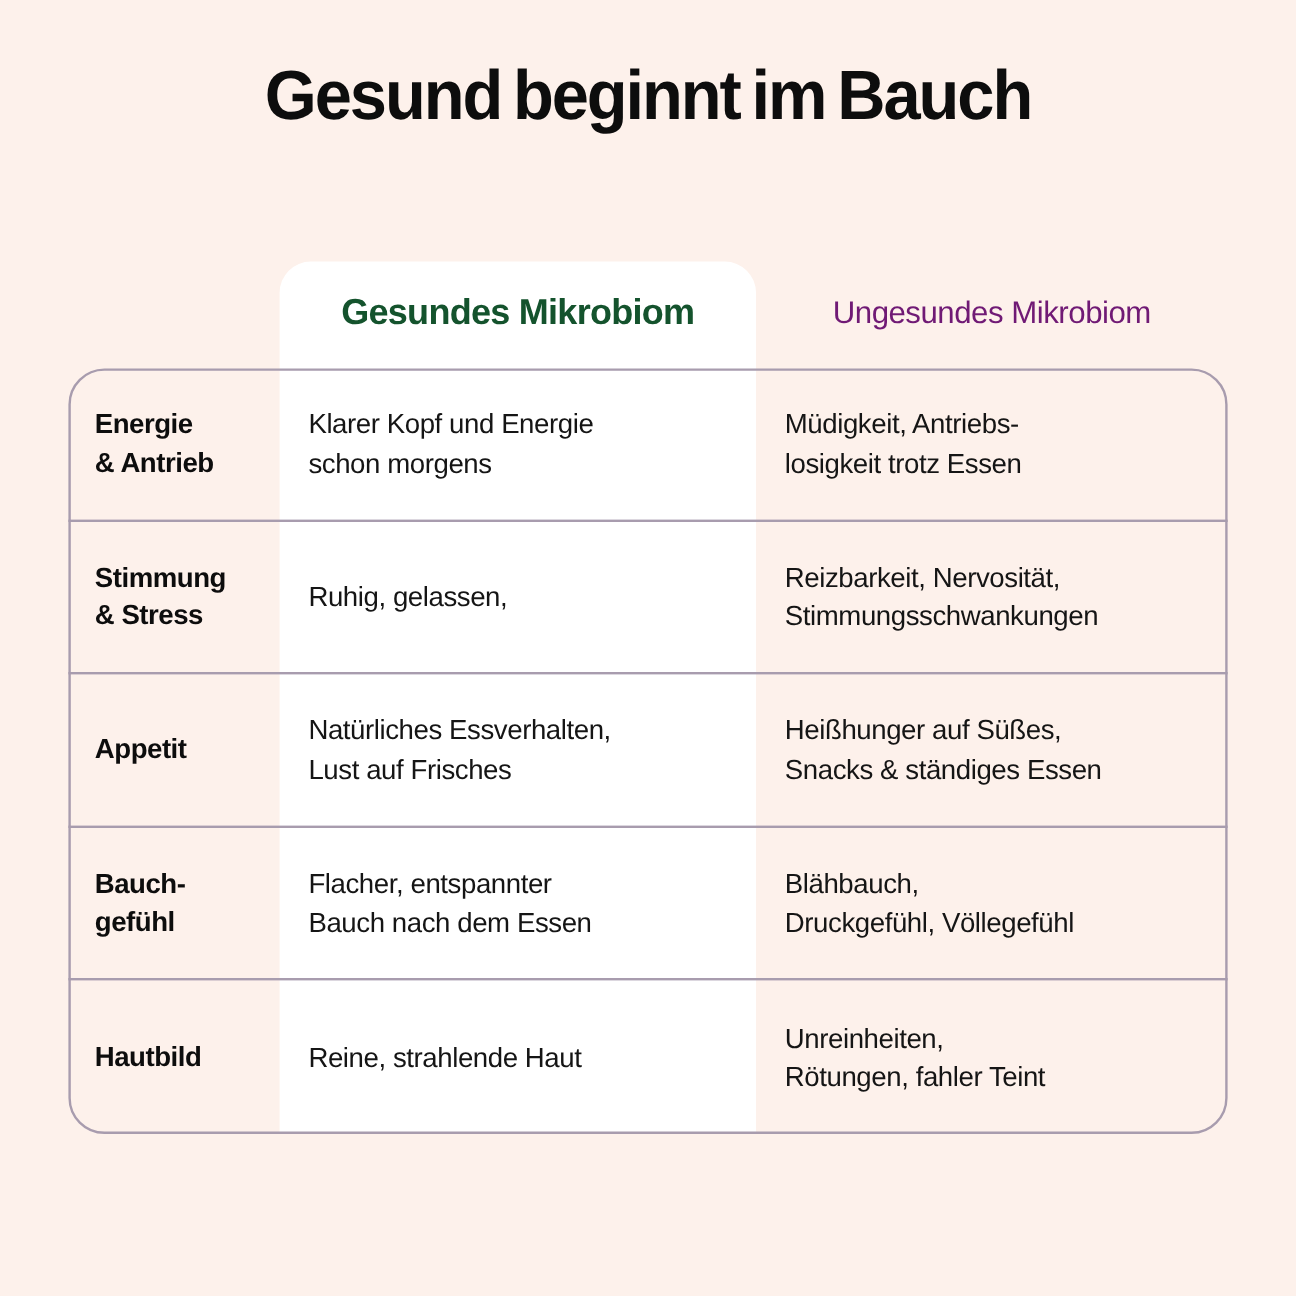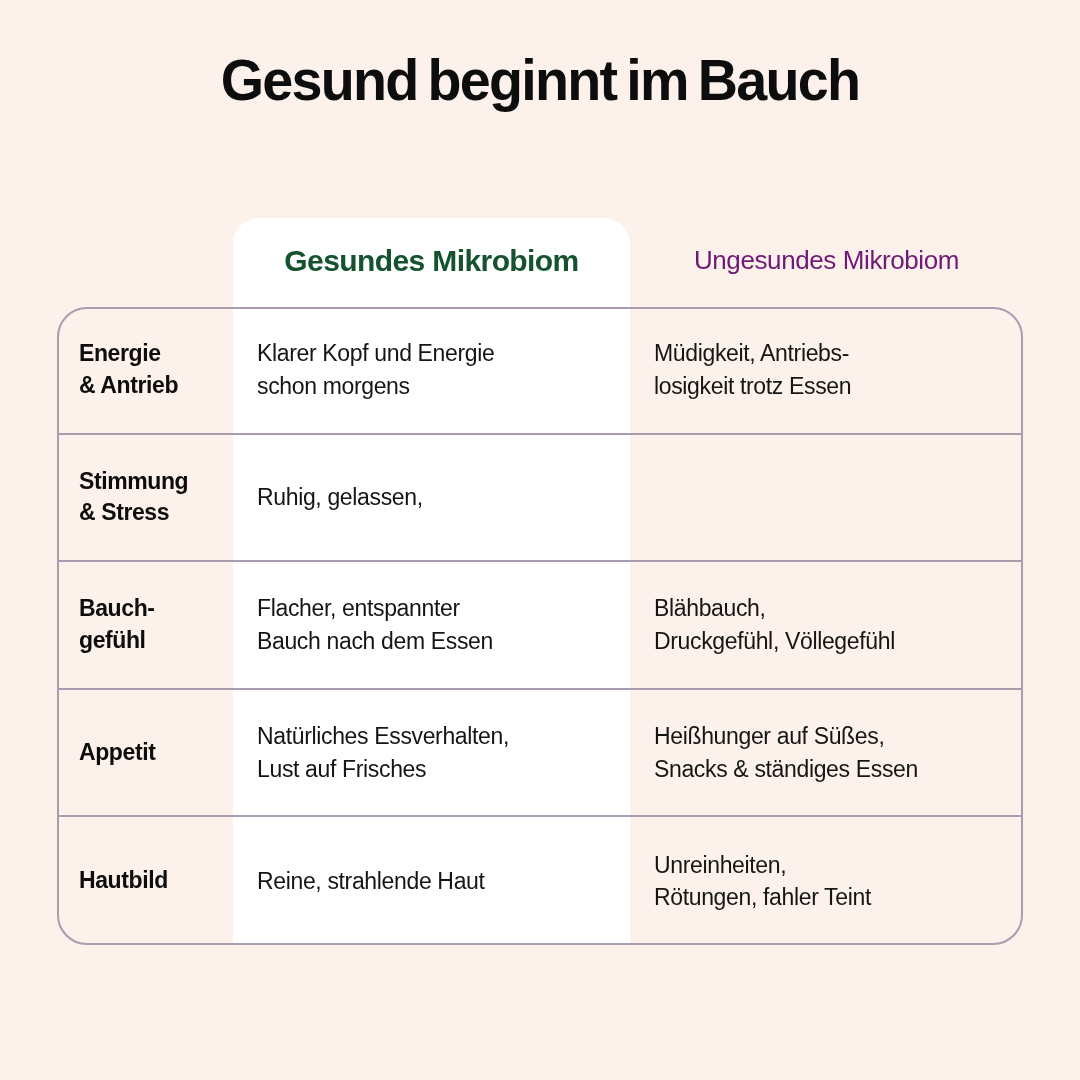--- a/index.html
+++ b/index.html
@@ -215,53 +215,57 @@
       </div>
 
       <div class="row">
         <div class="cell cell-label">
           <span class="line">Stimmung</span>
           <span class="line">&amp; Stress</span>
         </div>
         <div class="cell cell-good">
           <span class="line">Ruhig, gelassen,</span>
         </div>
+        <div class="cell cell-bad">
+          <span class="line">Reizbarkeit, Nervosität,</span>
+          <span class="line">Stimmungsschwankungen</span>
+        </div>
+      </div>
+
+      <div class="row">
+        <div class="cell cell-label">
+          <span class="line">Appetit</span>
+        </div>
+        <div class="cell cell-good">
+          <span class="line">Natürliches Essverhalten,</span>
+          <span class="line">Lust auf Frisches</span>
+        </div>
+        <div class="cell cell-bad">
+          <span class="line">Heißhunger auf Süßes,</span>
+          <span class="line">Snacks &amp; ständiges Essen</span>
+        </div>
       </div>
 
       <div class="row">
         <div class="cell cell-label">
           <span class="line">Bauch-</span>
           <span class="line">gefühl</span>
         </div>
         <div class="cell cell-good">
           <span class="line">Flacher, entspannter</span>
           <span class="line">Bauch nach dem Essen</span>
         </div>
         <div class="cell cell-bad">
           <span class="line">Blähbauch,</span>
           <span class="line">Druckgefühl, Völlegefühl</span>
         </div>
       </div>
 
       <div class="row">
         <div class="cell cell-label">
-          <span class="line">Appetit</span>
-        </div>
-        <div class="cell cell-good">
-          <span class="line">Natürliches Essverhalten,</span>
-          <span class="line">Lust auf Frisches</span>
-        </div>
-        <div class="cell cell-bad">
-          <span class="line">Heißhunger auf Süßes,</span>
-          <span class="line">Snacks &amp; ständiges Essen</span>
-        </div>
-      </div>
-
-      <div class="row">
-        <div class="cell cell-label">
           <span class="line">Hautbild</span>
         </div>
         <div class="cell cell-good">
           <span class="line">Reine, strahlende Haut</span>
         </div>
         <div class="cell cell-bad">
           <span class="line">Unreinheiten,</span>
           <span class="line">Rötungen, fahler Teint</span>
         </div>
       </div>

